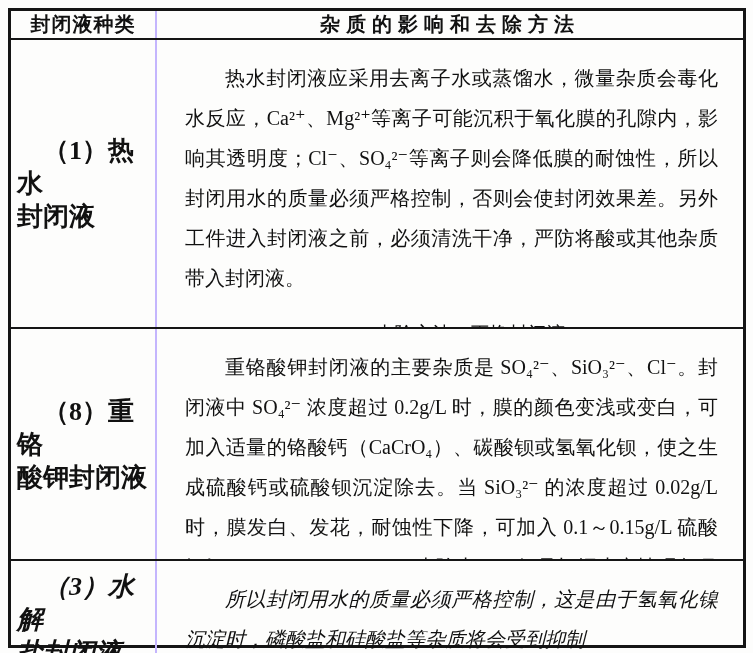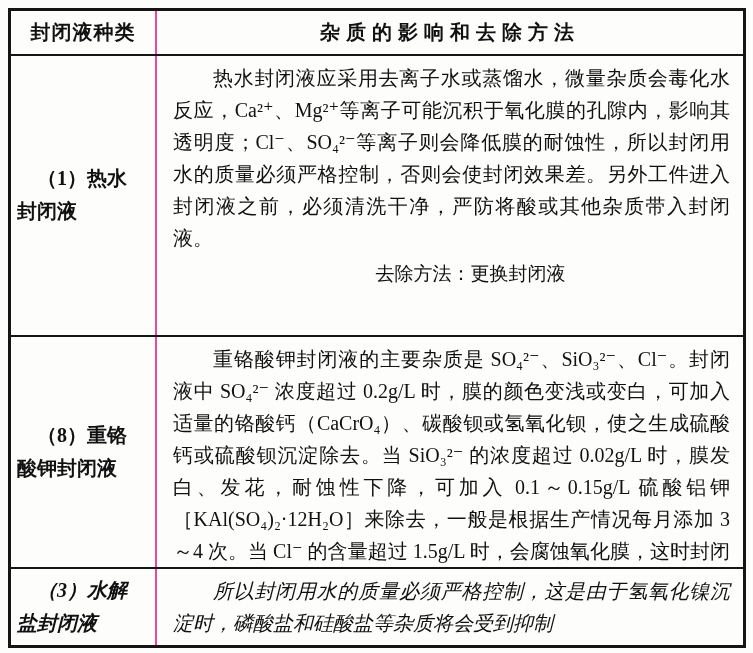--- a/index.html
+++ b/index.html
@@ -32,21 +32,21 @@
     width: 100%;
   }
   .header-row  { height: 46px; border-bottom: 2px solid #151515; }
   .body-row-1  { height: 289px; border-bottom: 2px solid #151515; }
   .body-row-2  { height: 232px; border-bottom: 2px solid #151515; }
   .body-row-3  { flex: 1; font-style: italic; }
 
   .label-col {
     width: 146px;
     flex: 0 0 146px;
-    border-right: 2px solid #ec4899;
+    border-right: 2px solid #c4b5fd;
     overflow: hidden;
   }
   .content-col {
     flex: 1;
     overflow: hidden;
   }
 
   .header-cell {
     display: flex;
     align-items: center;
@@ -59,34 +59,34 @@
     letter-spacing: 6px;
   }
 
   .label-cell {
     display: flex;
     align-items: center;
   }
   .label-text {
     white-space: pre-line;
     text-indent: 1em;
-    font-size: 20px;
+    font-size: 26px;
     line-height: 33px;
     font-weight: 600;
     padding: 0 4px 0 6px;
     width: 100%;
   }
 
   .content-cell {
     padding: 2px 9px 2px 12px;
   }
   .content-cell p {
-    margin: 4px;
+    margin: 16px;
     font-size: 20px;
-    line-height: 32px;
+    line-height: 40px;
     text-indent: 2em;
     text-align: justify;
     font-weight: 500;
   }
   .content-cell p.em {
     font-weight: 400;
     text-align: center;
     font-family: "Liberation Sans", "DejaVu Sans", sans-serif;
     font-size: 19px;
   }

